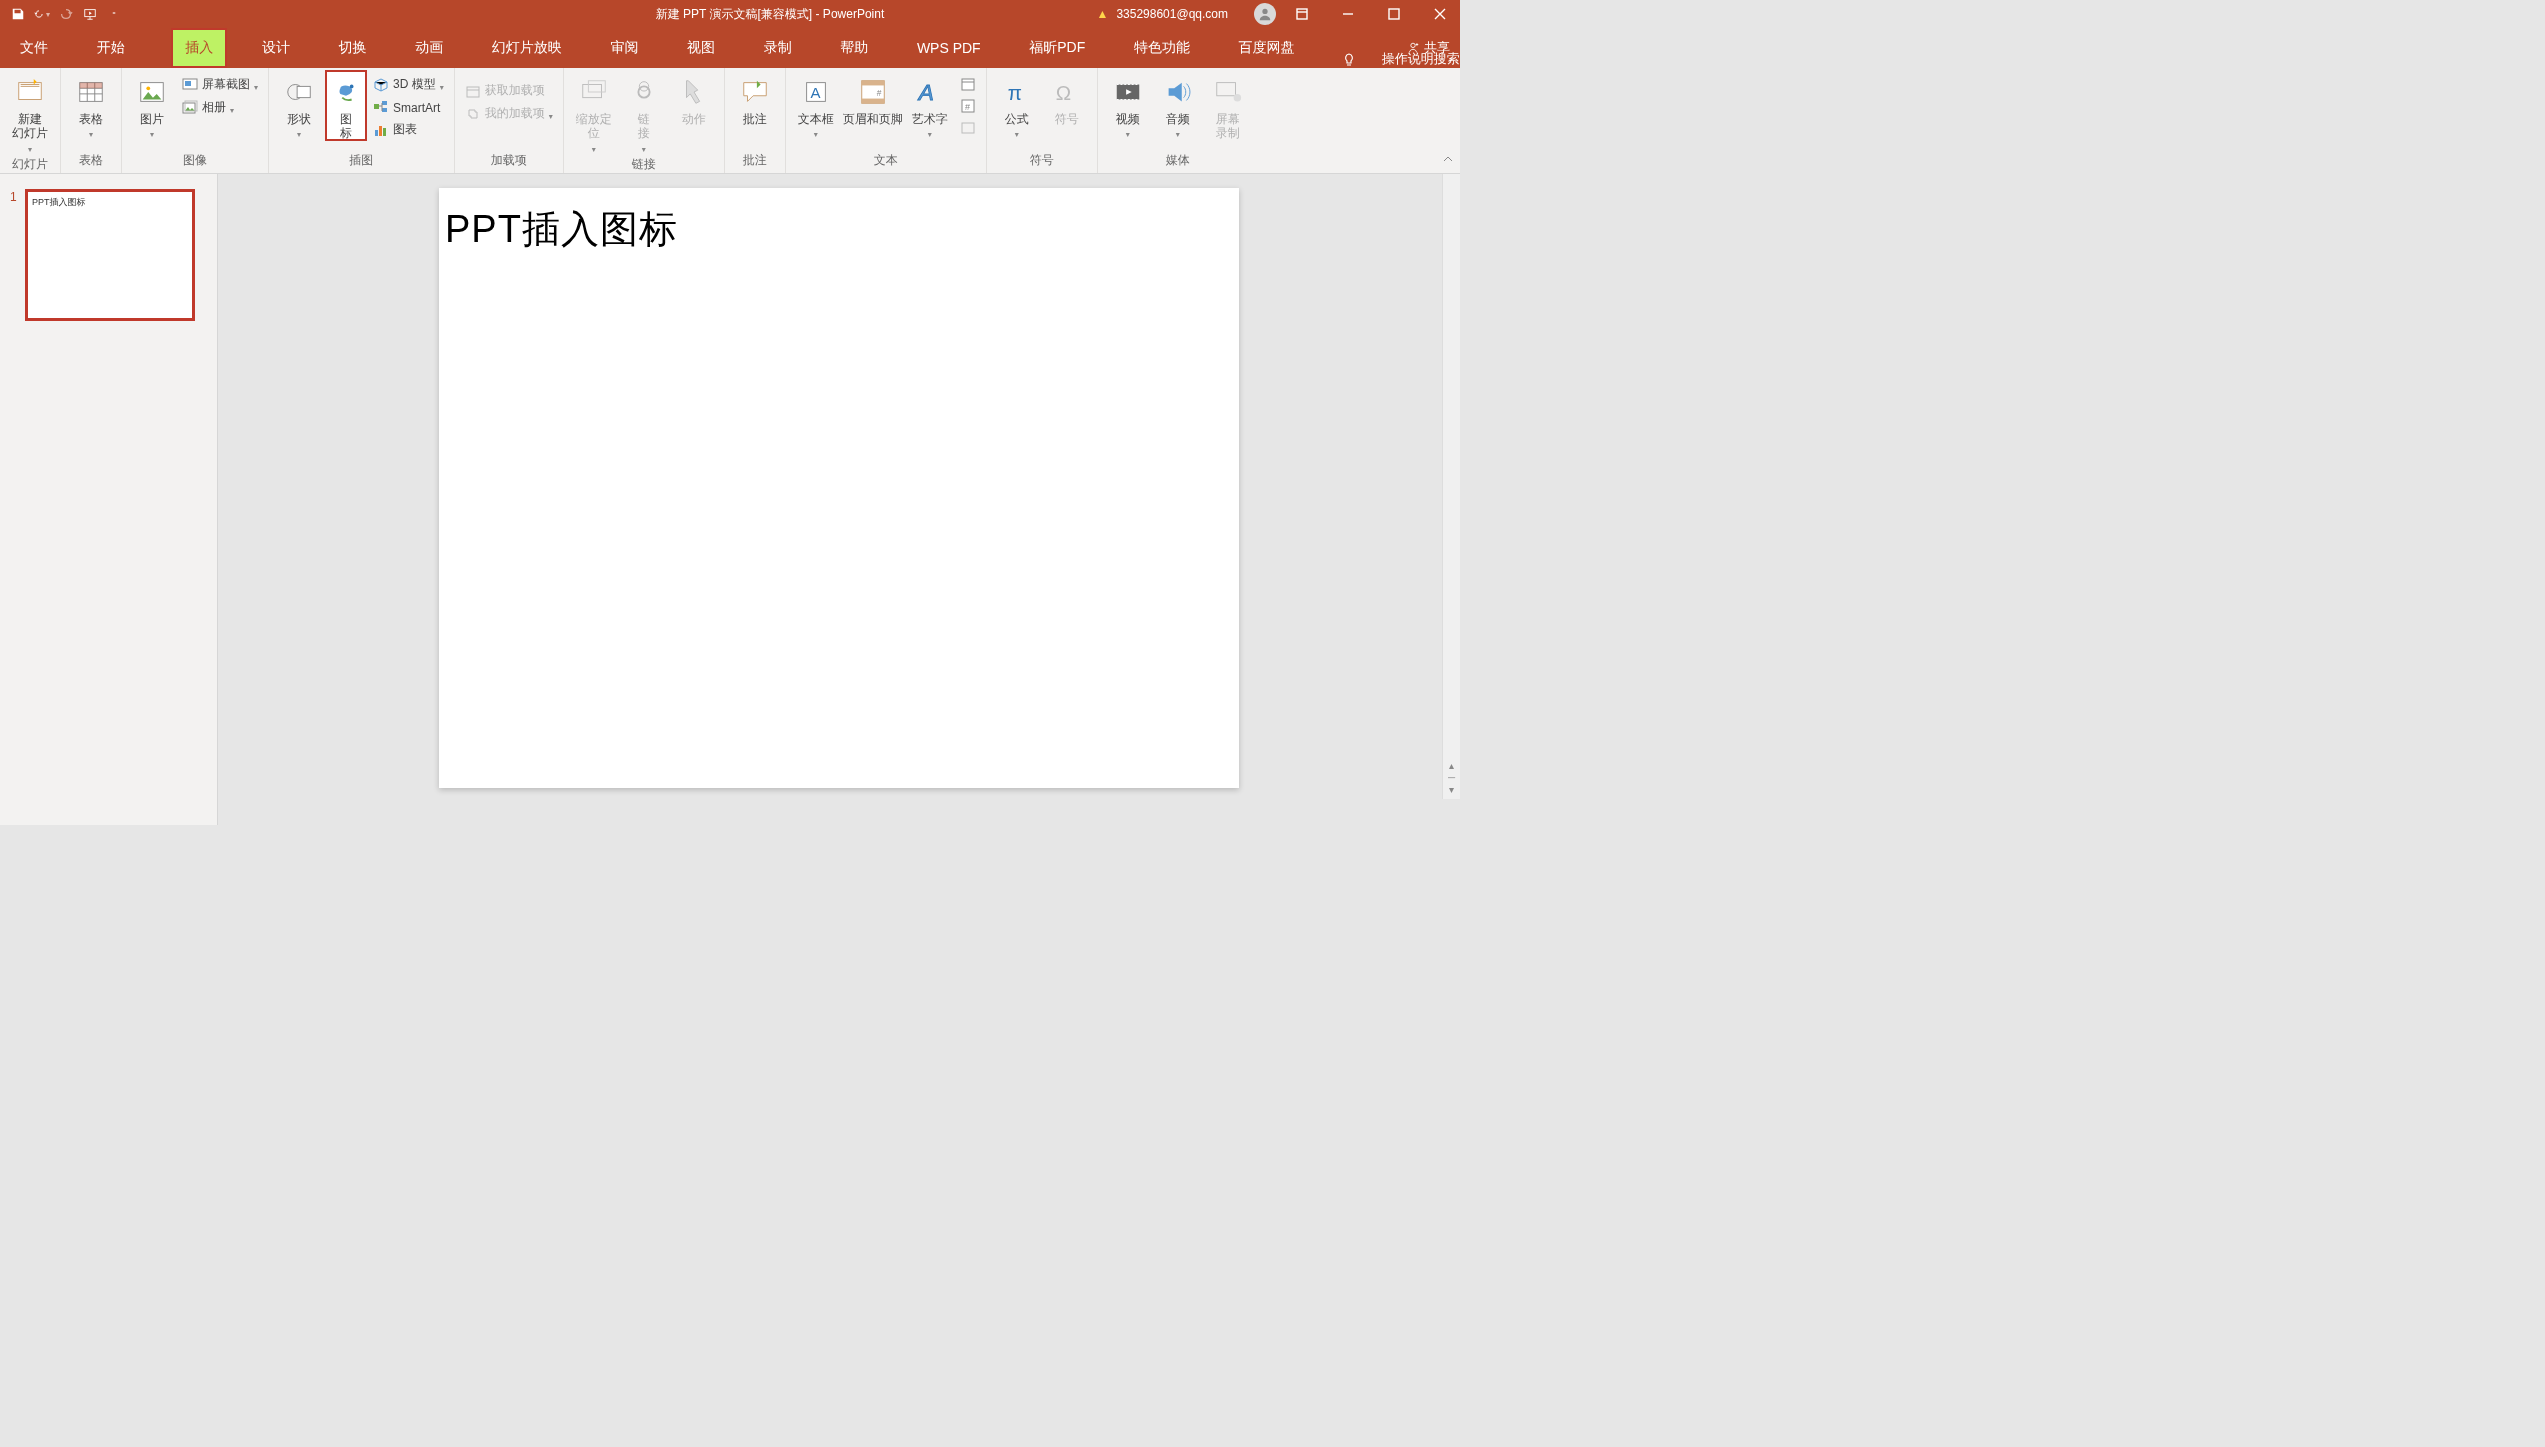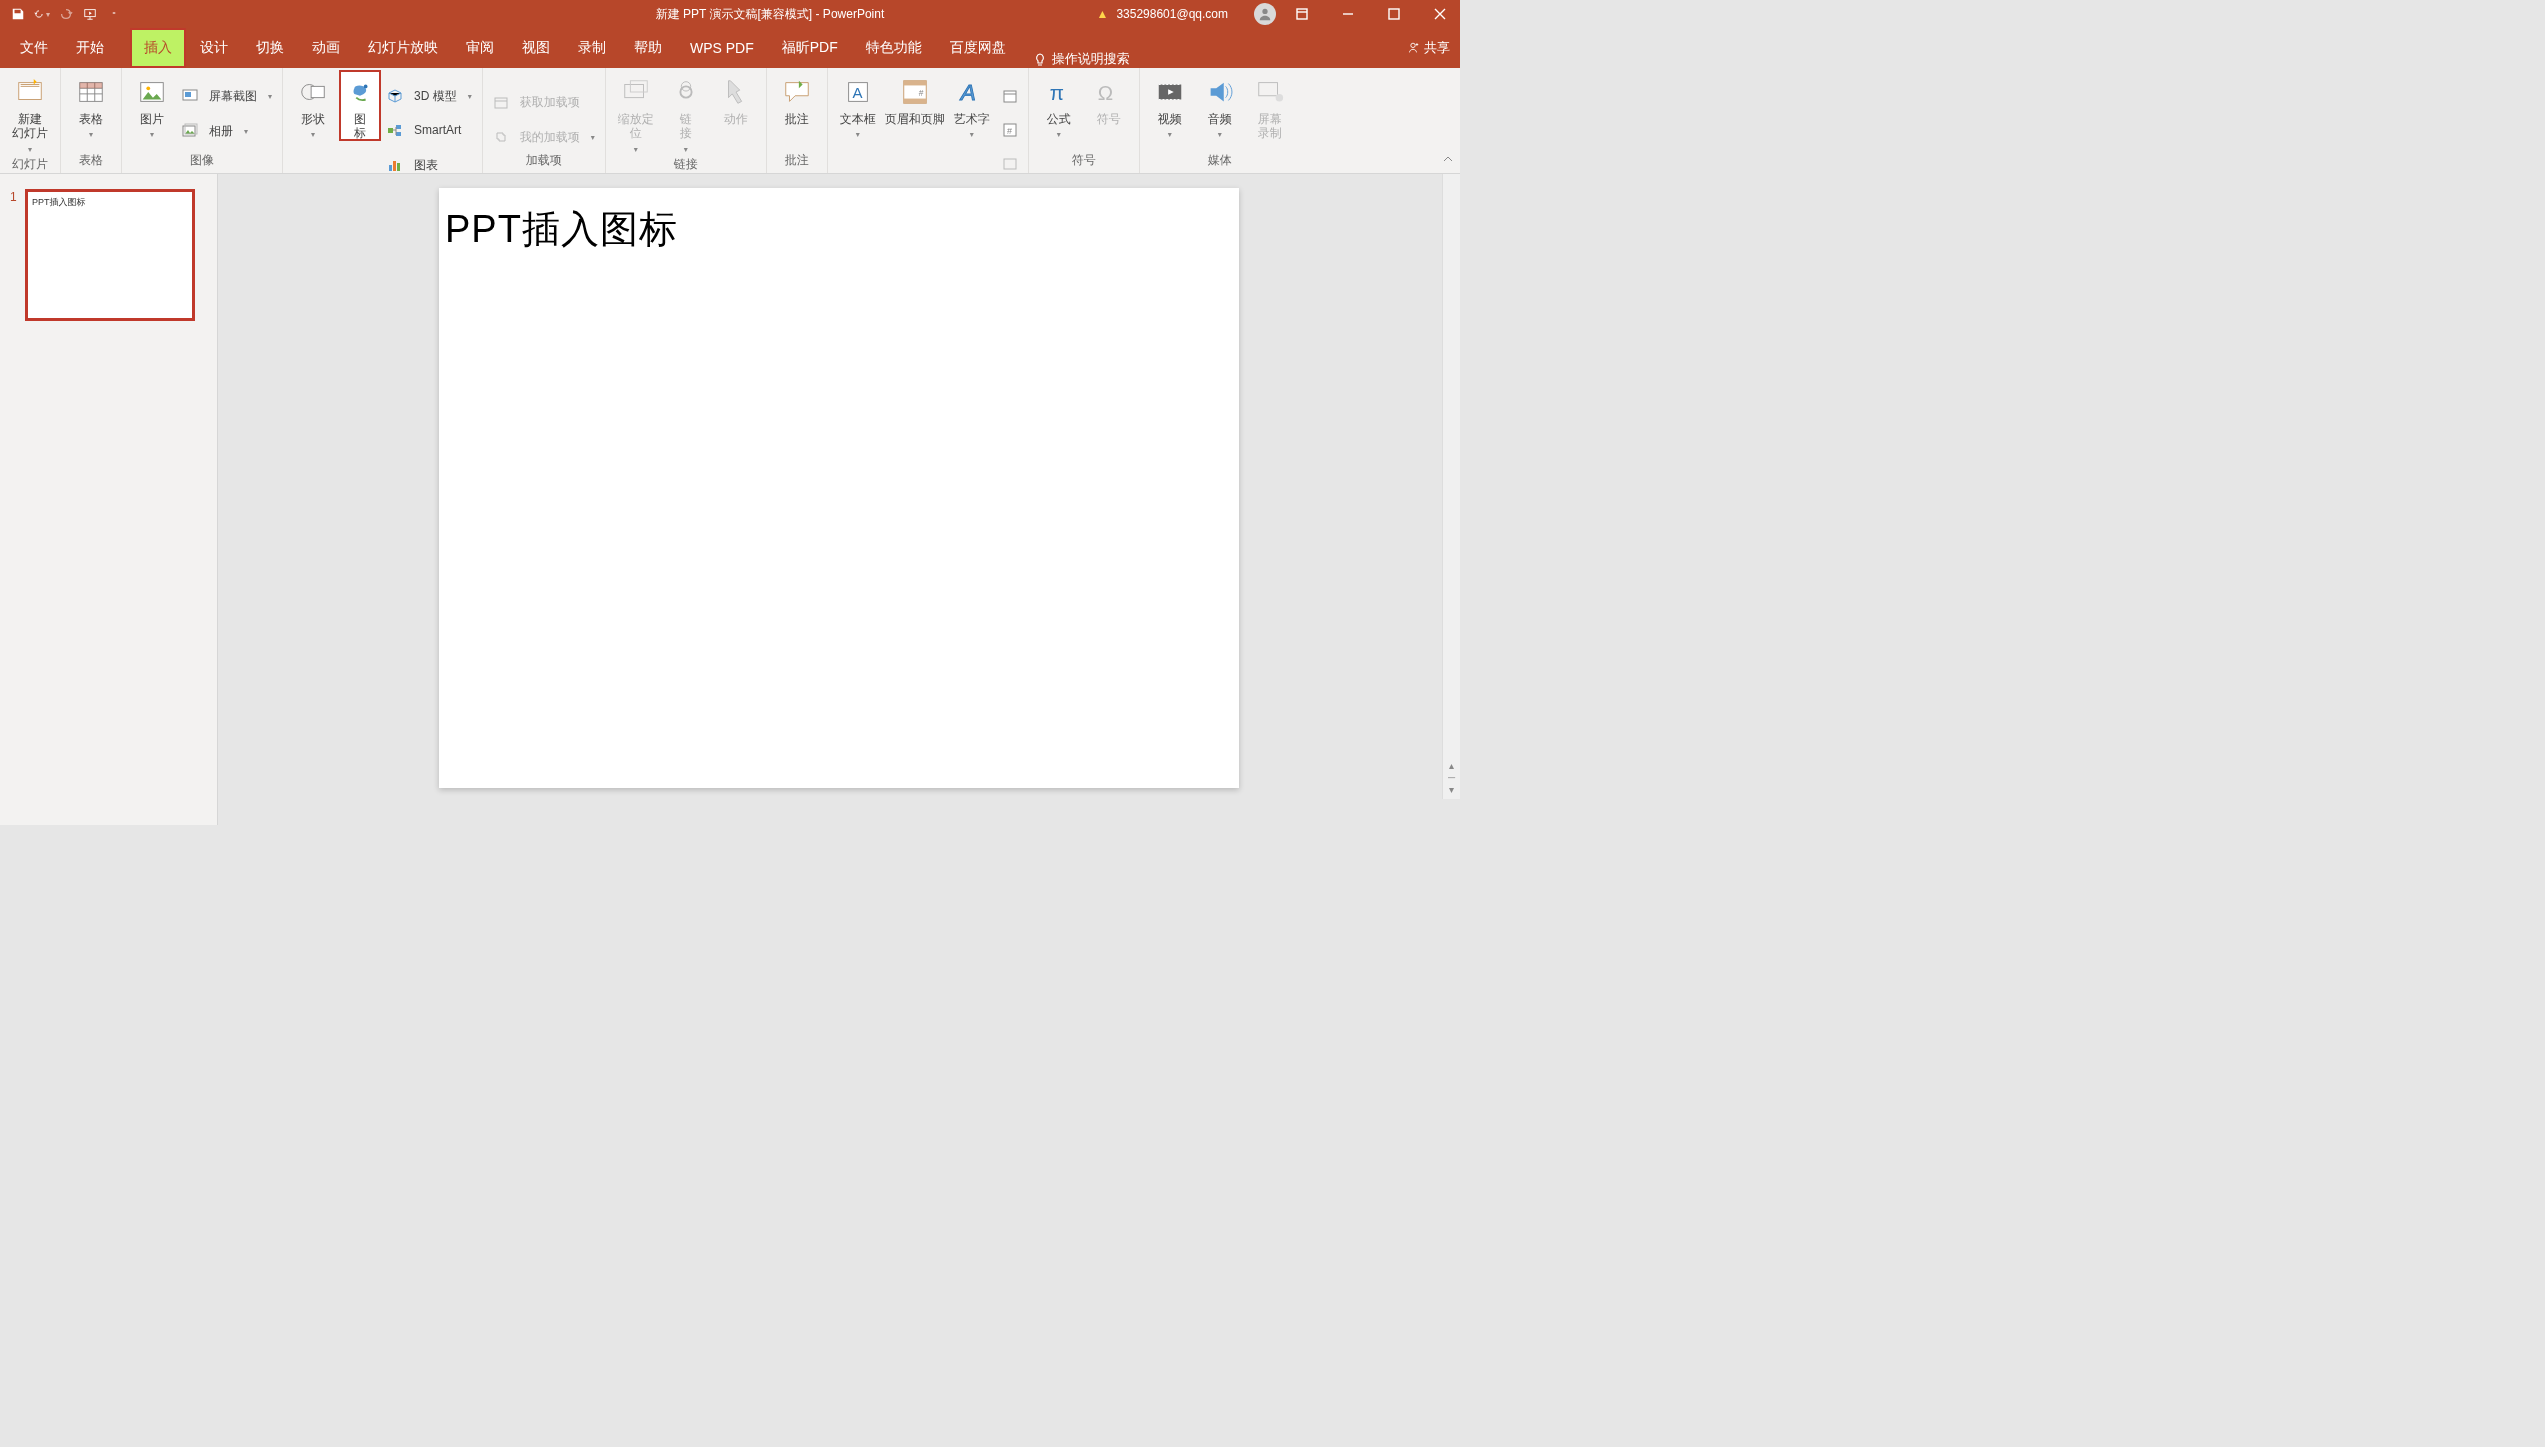--- a/index.html
+++ b/index.html
@@ -14,42 +14,42 @@
 .tb-title { position: absolute; left: 50%; transform: translateX(-50%); font-size: 12px; color: #fff; white-space: nowrap; margin-left: 40px; }
 .tb-right { position: absolute; right: 0; display: flex; align-items: center; gap: 6px; height: 100%; }
 .tb-user { font-size: 12px; color: #fff; margin-right: 20px; }
 .tb-warn { color: #ffd54a; font-size: 12px; margin-right: 2px; }
 .tb-avatar { width: 22px; height: 22px; border-radius: 50%; background: #d9d9d9; display: flex; align-items: center; justify-content: center; }
 .tb-avatar svg { width: 14px; height: 14px; fill: #888; }
 .winbtn { width: 40px; height: 28px; display: flex; align-items: center; justify-content: center; cursor: pointer; }
 .winbtn svg { width: 12px; height: 12px; stroke: #fff; fill: none; stroke-width: 1.4; }
 
 
-.tabs { height: 40px; background: #b7472a; display: flex; align-items: flex-end; padding-left: 6px; position: relative; }
+.tabs { height: 40px; background: #b7472a; display: flex; align-items: flex-end; padding-left: 6px; position: relative; justify-content: space-between; }
 .tab { padding: 0 14px; height: 40px; display: flex; align-items: center; font-size: 14px; color: #fff; cursor: pointer; }
 .tab.active { background: #bef264; color: #b7472a; box-shadow: 0 0 0 2px #c0392b inset; outline: 2px solid #c0392b; outline-offset: -2px; margin-left: 12px;}
 .help-icon { display:flex; align-items:center; margin-left:12px; color:#fff;}
 .help-icon svg { width:16px;height:16px;stroke:#fff;fill:none;}
 .tell-me { color: #fff; font-size: 13px; margin-left: 4px; display:flex;align-items:center;}
 .share { position: absolute; right: 10px; top: 0; height: 40px; display: flex; align-items: center; color: #fff; font-size: 13px; gap:4px;}
 .share svg{width:14px;height:14px;fill:#fff;}
 
 
 .ribbon { height: 106px; background: #f3f2f1; display: flex; border-bottom: 1px solid #d6d6d6; position: relative; }
 .group { border-right: 1px solid #e1dfdd; display: flex; flex-direction: column; align-items: stretch; padding: 2px 6px 0 6px; }
 .group-content { flex: 1; display: flex; align-items: flex-start; gap: 2px; }
 .group-label { text-align: center; font-size: 12px; color: #666; padding: 2px 0 4px; }
 .bigbtn { width: 48px; display: flex; flex-direction: column; align-items: center; justify-content: flex-start; padding-top: 6px; cursor: pointer; font-size: 12px; color: #444; gap: 4px; text-align:center; line-height:1.2;}
 .bigbtn.disabled { color: #b0b0b0; }
 .bigbtn .icn { width: 32px; height: 32px; display: flex; align-items: center; justify-content: center; }
 .bigbtn .icn svg { width: 30px; height: 30px; }
 .bigbtn .lbl { white-space: pre-line; }
 .bigbtn .dd::after{content:"▾"; font-size:8px; color:#888; display:block;}
 .smallrow { display: flex; flex-direction: column; gap: 2px; padding-top:4px;}
-.smallbtn { display: flex; align-items: flex-start; gap: 11px; font-size: 12px; color: #444; padding: 2px 4px; cursor: pointer; white-space:nowrap;margin-top:12px;}
+.smallbtn { display: flex; align-items: flex-end; gap: 4px; font-size: 12px; color: #444; padding: 2px 4px; cursor: pointer; white-space:nowrap;}
 .smallbtn.disabled{color:#b0b0b0;}
 .smallbtn .si { width: 16px; height: 16px; display:flex;align-items:center;justify-content:center;}
 .smallbtn .si svg { width: 16px; height: 16px; }
 .smallbtn .sdd::after{content:" ▾"; font-size:8px; color:#888;}
 .hl { box-shadow: 0 0 0 2px #c0392b inset; background:#fff;}
 
 
 .collapse-rib{position:absolute;right:6px;bottom:4px;cursor:pointer;}
 .collapse-rib svg{width:12px;height:12px;stroke:#888;}
 

